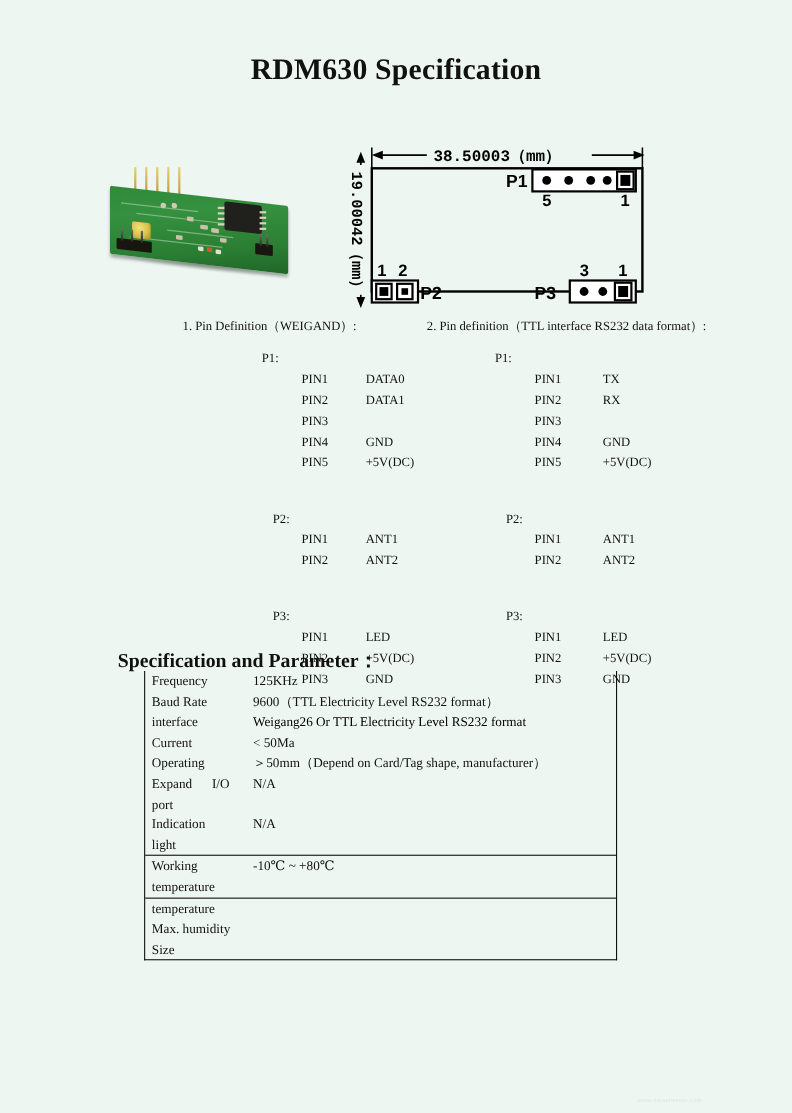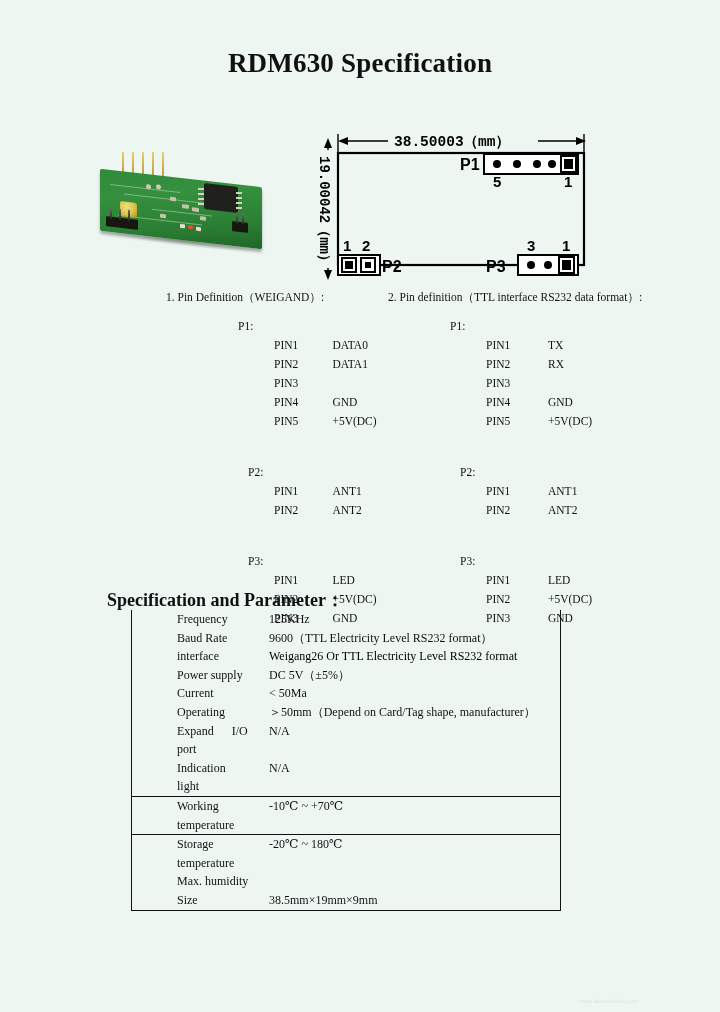--- a/index.html
+++ b/index.html
@@ -179,21 +179,20 @@
   .spec-group {
     border-bottom: 1.4px solid #111;
   }
   .spec-group:last-child { border-bottom: none; }
   .srow {
     display: flex;
     align-items: center;
     font-size: 12px;
     line-height: 18.6px;
     padding-left: 6px;
-    margin-left: 39px;
   }
   .srow .k {
     width: 92px;
     flex: 0 0 92px;
     white-space: pre;
   }
   .srow .v {
     flex: 1 1 auto;
   }
   .srow .v.red { color: #000000; }
@@ -453,24 +452,20 @@
       </div>
       <div class="srow">
         <span class="k">Baud Rate</span>
         <span class="v">9600（TTL Electricity Level RS232 format）</span>
       </div>
       <div class="srow">
         <span class="k">interface</span>
         <span class="v red">Weigang26 Or TTL Electricity Level RS232 format</span>
       </div>
       <div class="srow">
-        <span class="k">Power supply</span>
-        <span class="v">DC 5V（±5%）</span>
-      </div>
-      <div class="srow">
         <span class="k">Current</span>
         <span class="v">&lt; 50Ma</span>
       </div>
       <div class="srow">
         <span class="k">Operating</span>
         <span class="v">＞50mm（Depend on Card/Tag shape, manufacturer）</span>
       </div>
       <div class="srow">
         <span class="k">Expand      I/O</span>
         <span class="v">N/A</span>
@@ -485,43 +480,38 @@
       </div>
       <div class="srow cont">
         <span class="k">light</span>
         <span class="v"></span>
       </div>
     </div>
 
     <div class="spec-group">
       <div class="srow">
         <span class="k">Working</span>
-        <span class="v">-10℃ ~ +70℃</span>
+        <span class="v">-10℃ ~ +80℃</span>
       </div>
       <div class="srow cont">
         <span class="k">temperature</span>
         <span class="v"></span>
       </div>
     </div>
 
     <div class="spec-group">
-      <div class="srow">
-        <span class="k">Storage</span>
-        <span class="v">-20℃ ~ 180℃</span>
-      </div>
       <div class="srow cont">
         <span class="k">temperature</span>
         <span class="v"></span>
       </div>
       <div class="srow">
         <span class="k">Max. humidity</span>
       </div>
       <div class="srow">
         <span class="k">Size</span>
-        <span class="v">38.5mm×19mm×9mm</span>
       </div>
     </div>
 
   </div>
 
   <div class="watermark">www.datasheet4u.com</div>
 
 </div>
 
 </body></html>

